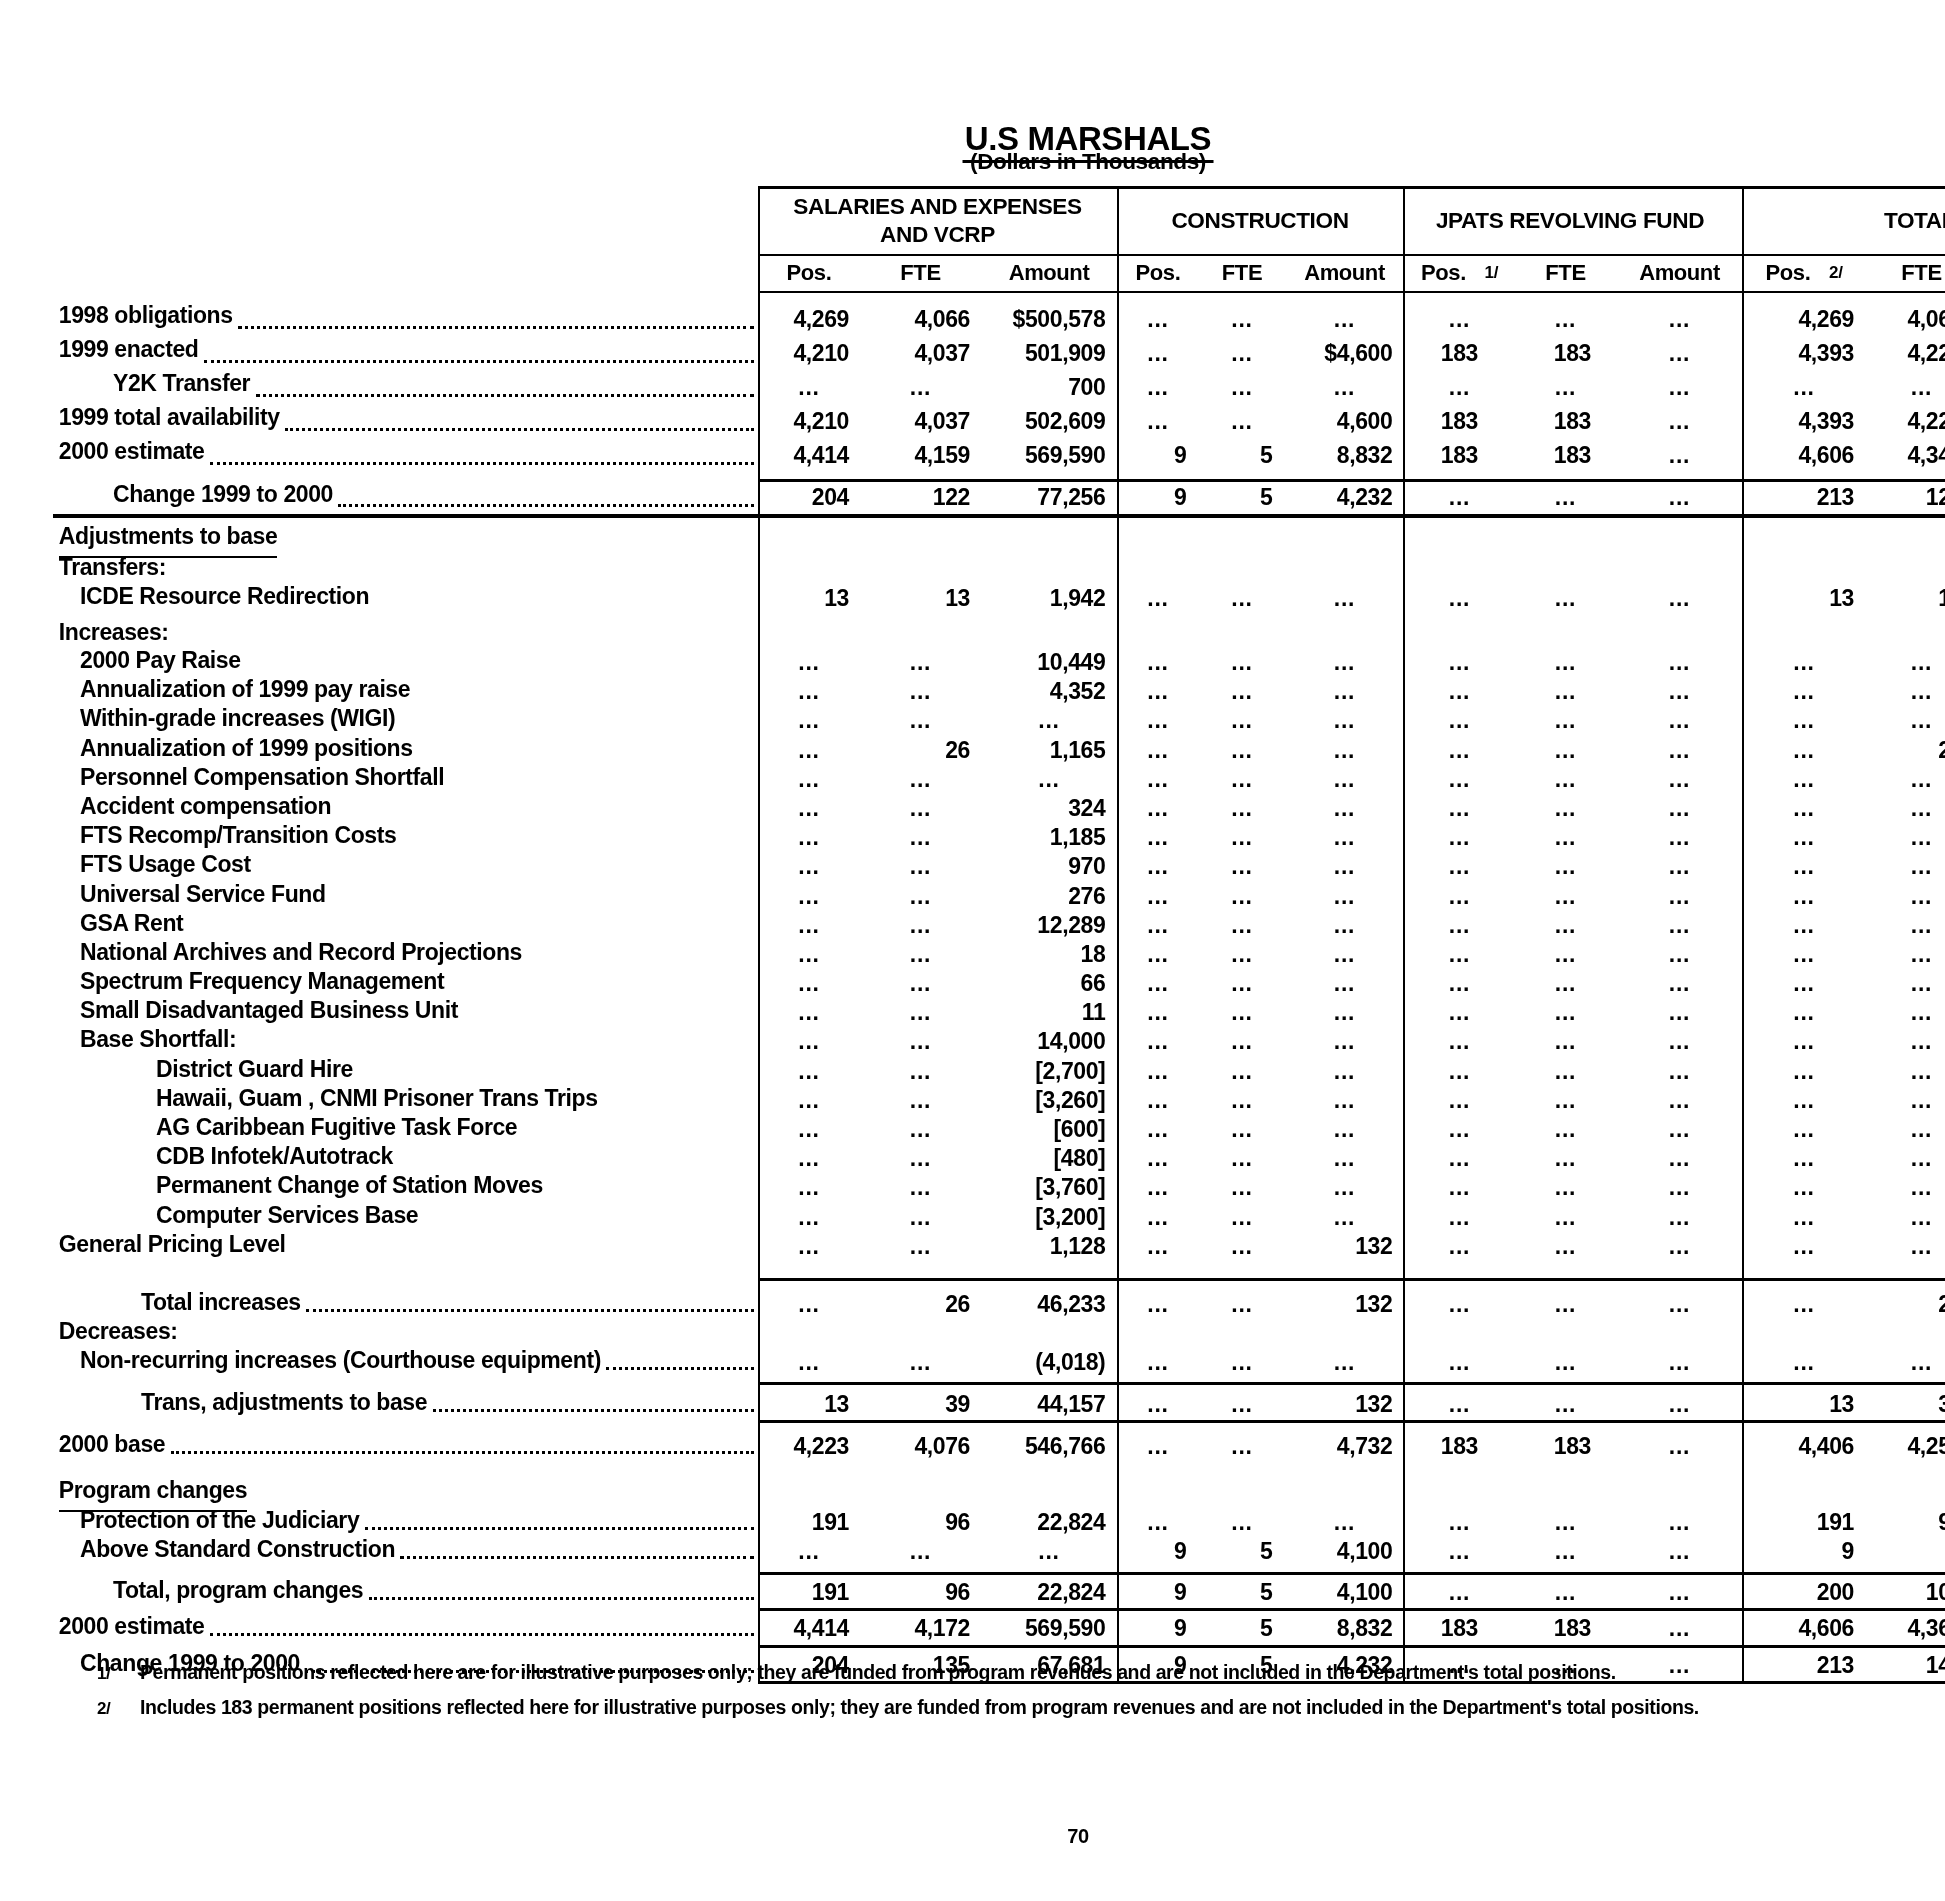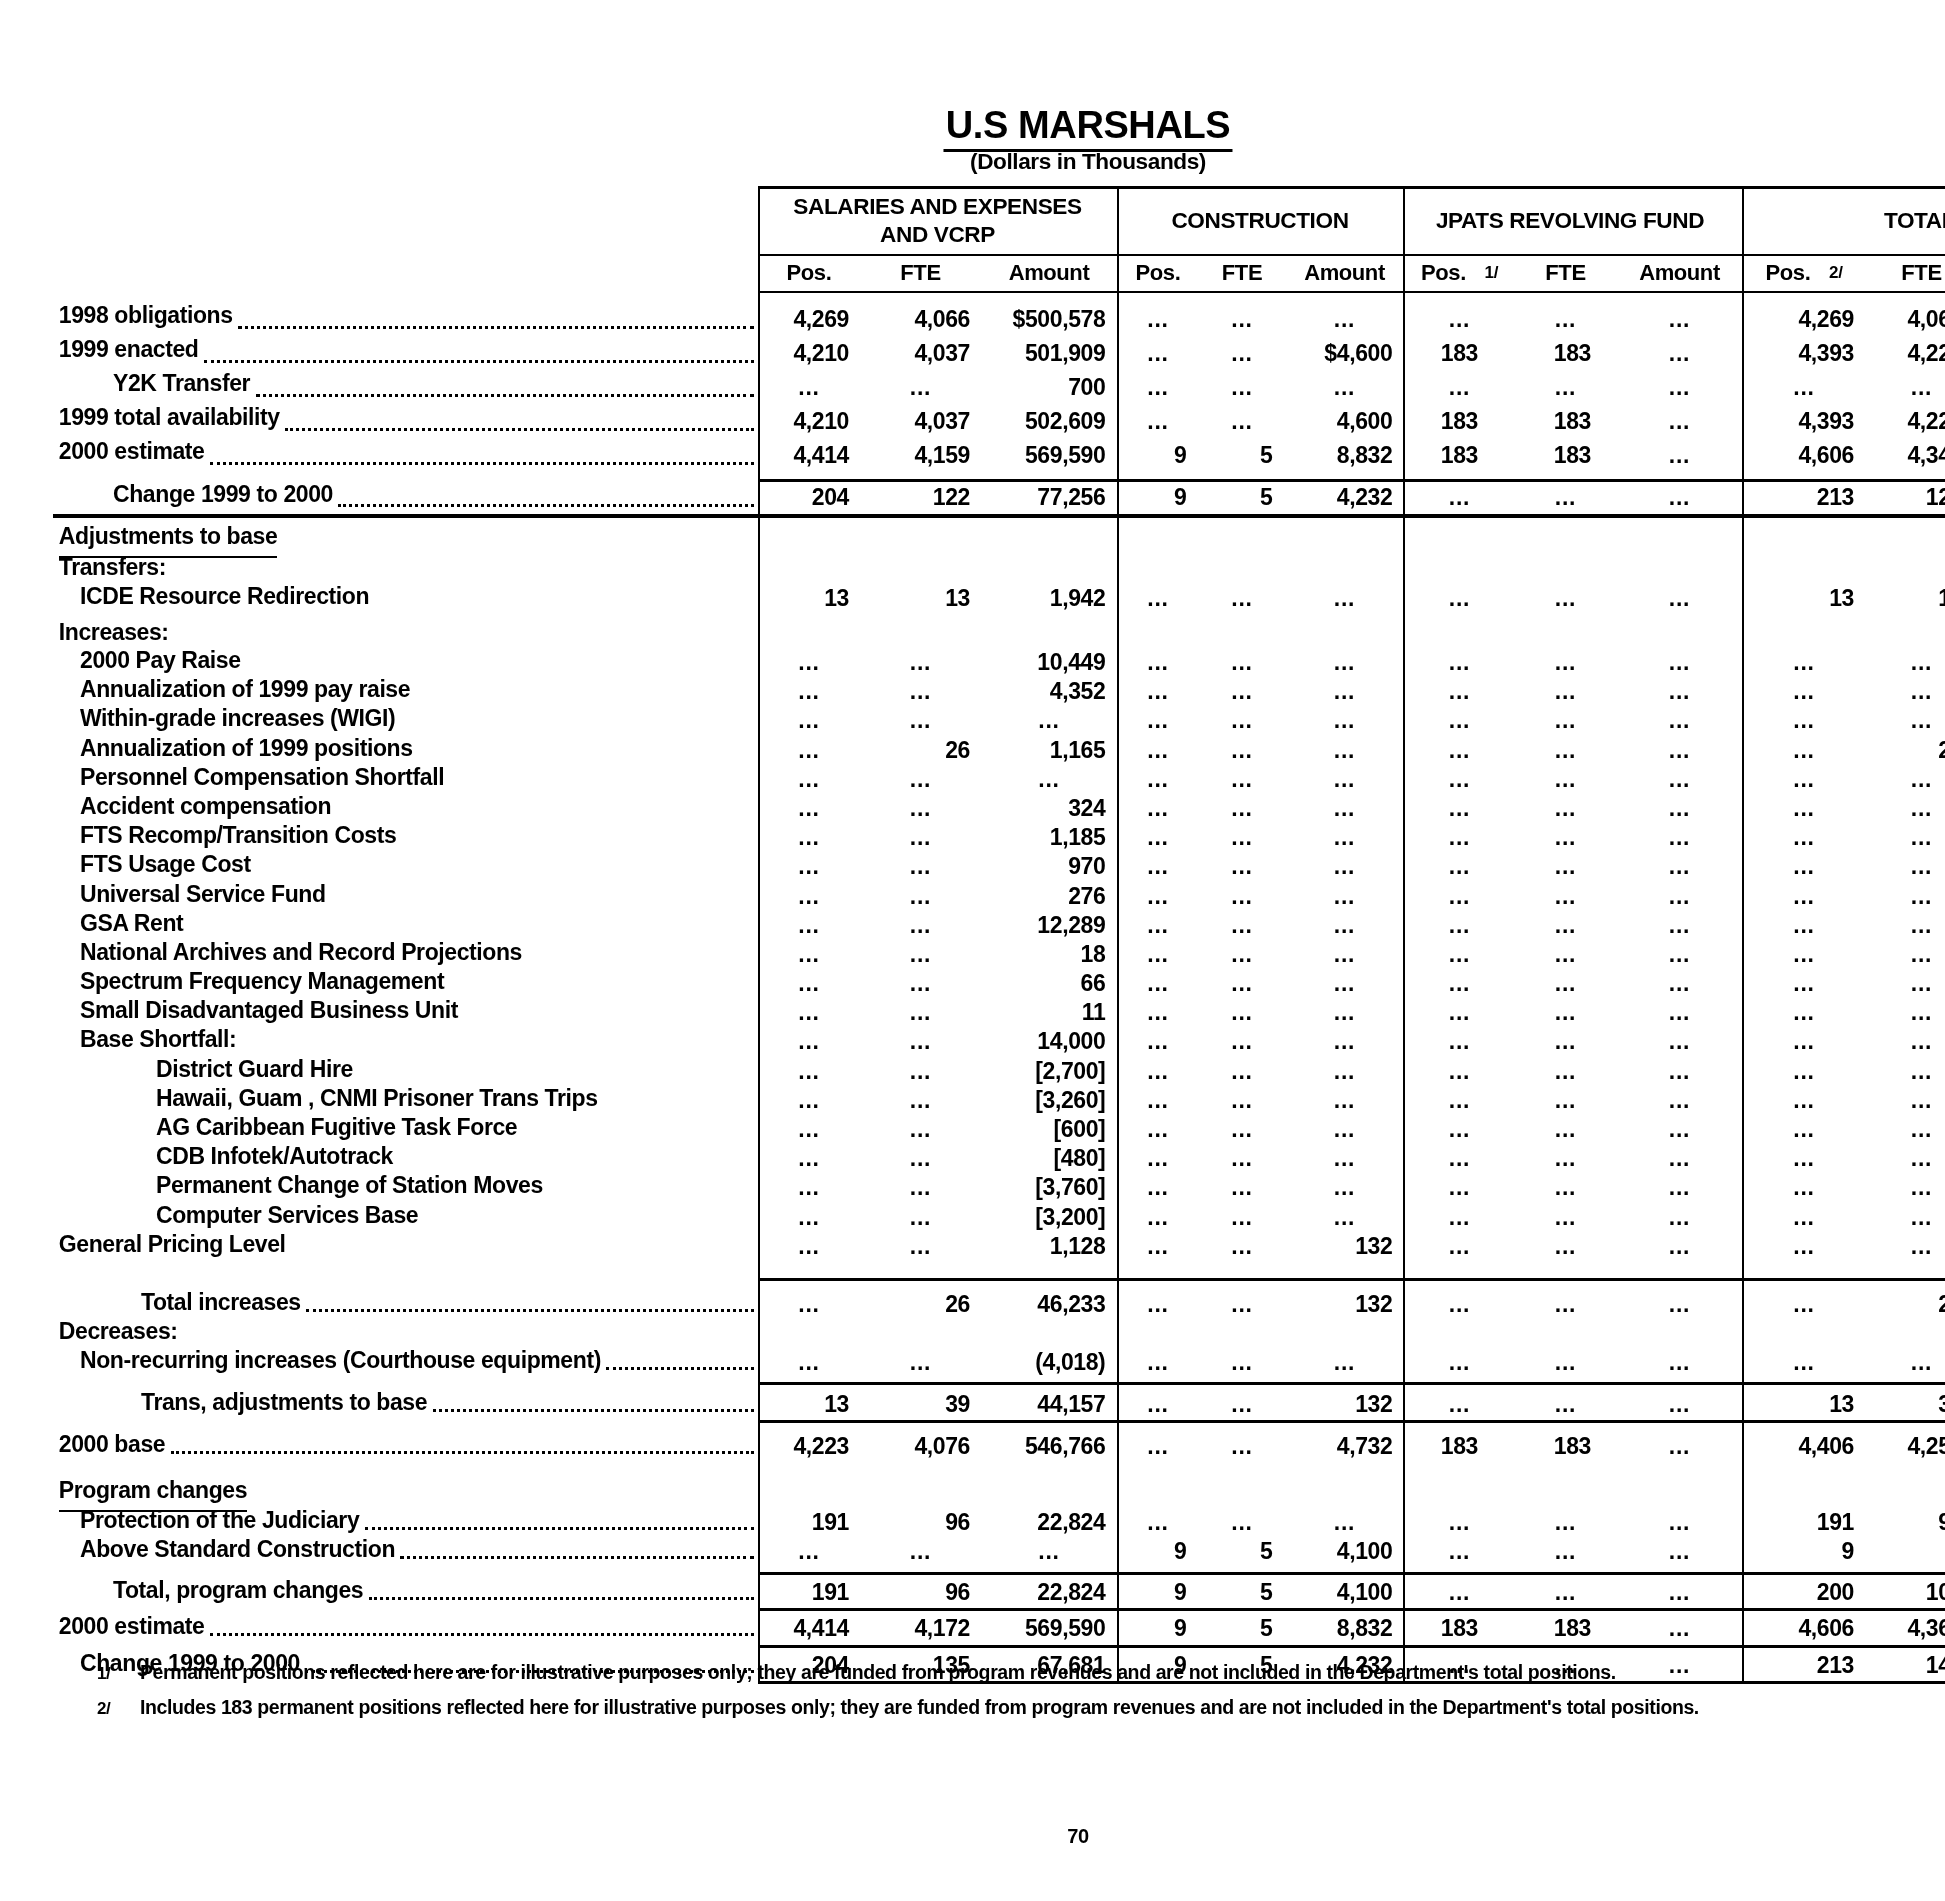--- a/index.html
+++ b/index.html
@@ -9,23 +9,23 @@
     height:1902px;
     background:#ffffff;
     font-family:"Liberation Sans", sans-serif;
     font-weight:700;
     color:#000;
     letter-spacing:-0.4px;
     overflow:hidden;
   }
   .title{
     position:absolute;
-    top:104px; left:1088px;
+    top:120px; left:1088px;
     transform:translateX(-50%);
-    font-size:38px;
+    font-size:33px;
     border-bottom:3.1px solid #000;
     padding:0 2.3px 2.3px 2.3px;
     white-space:nowrap;
   }
   .subtitle{
     position:absolute;
     top:149px; left:1088px;
     transform:translateX(-50%);
     font-size:22.6px;
     white-space:nowrap;

